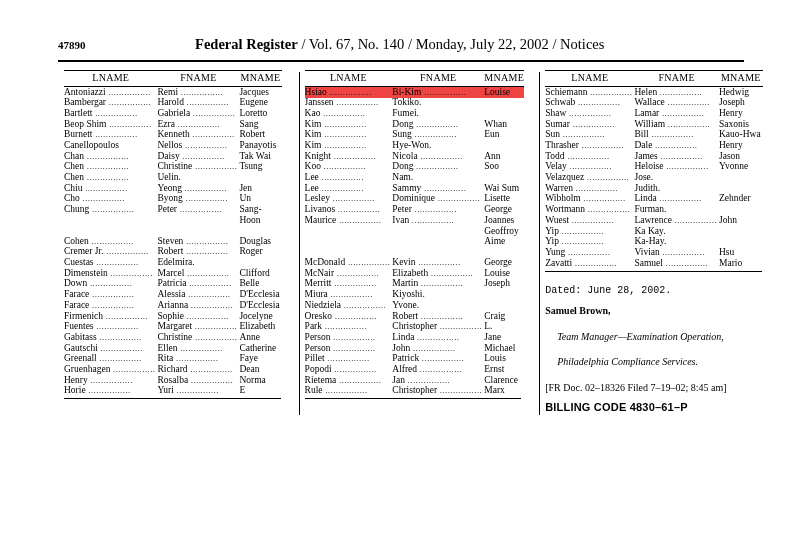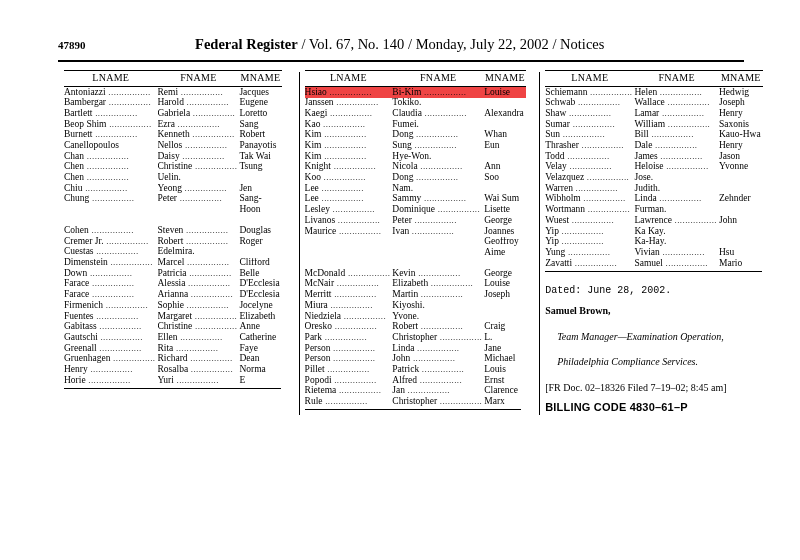--- a/index.html
+++ b/index.html
@@ -215,20 +215,25 @@
             </tr>
             <tr>
               <td class="c-last"><span class="lead">Chen</span><span class="dots"> ................</span></td>
               <td class="c-first"><span class="lead">Uelin.</span></td>
               <td class="c-mid"></td>
             </tr>
             <tr>
               <td class="c-last"><span class="lead">Chiu</span><span class="dots"> ................</span></td>
               <td class="c-first"><span class="lead">Yeong</span><span class="dots"> ................</span></td>
               <td class="c-mid"><span class="lead">Jen</span></td>
+            </tr>
+            <tr>
+              <td class="c-last"><span class="lead">Cho</span><span class="dots"> ................</span></td>
+              <td class="c-first"><span class="lead">Byong</span><span class="dots"> ................</span></td>
+              <td class="c-mid"><span class="lead">Un</span></td>
             </tr>
             <tr>
               <td class="c-last"><span class="lead">Chung</span><span class="dots"> ................</span></td>
               <td class="c-first"><span class="lead">Peter</span><span class="dots"> ................</span></td>
               <td class="c-mid"><span class="lead">Sang-</span></td>
             </tr>
             <tr>
               <td class="c-last"></td>
               <td class="c-first"></td>
               <td class="c-mid"><span class="lead">Hoon</span></td>
@@ -330,25 +335,20 @@
               <td class="c-last"><span class="lead">Hsiao</span><span class="dots"> ................</span></td>
               <td class="c-first"><span class="lead">Bi-Kim</span><span class="dots"> ................</span></td>
               <td class="c-mid"><span class="lead">Louise</span></td>
             </tr>
             <tr>
               <td class="c-last"><span class="lead">Janssen</span><span class="dots"> ................</span></td>
               <td class="c-first"><span class="lead">Tokiko.</span></td>
               <td class="c-mid"></td>
             </tr>
             <tr>
-              <td class="c-last"><span class="lead">Kaegi</span><span class="dots"> ................</span></td>
-              <td class="c-first"><span class="lead">Claudia</span><span class="dots"> ................</span></td>
-              <td class="c-mid"><span class="lead">Alexandra</span></td>
-            </tr>
-            <tr>
               <td class="c-last"><span class="lead">Kao</span><span class="dots"> ................</span></td>
               <td class="c-first"><span class="lead">Fumei.</span></td>
               <td class="c-mid"></td>
             </tr>
             <tr>
               <td class="c-last"><span class="lead">Kim</span><span class="dots"> ................</span></td>
               <td class="c-first"><span class="lead">Dong</span><span class="dots"> ................</span></td>
               <td class="c-mid"><span class="lead">Whan</span></td>
             </tr>
             <tr>

